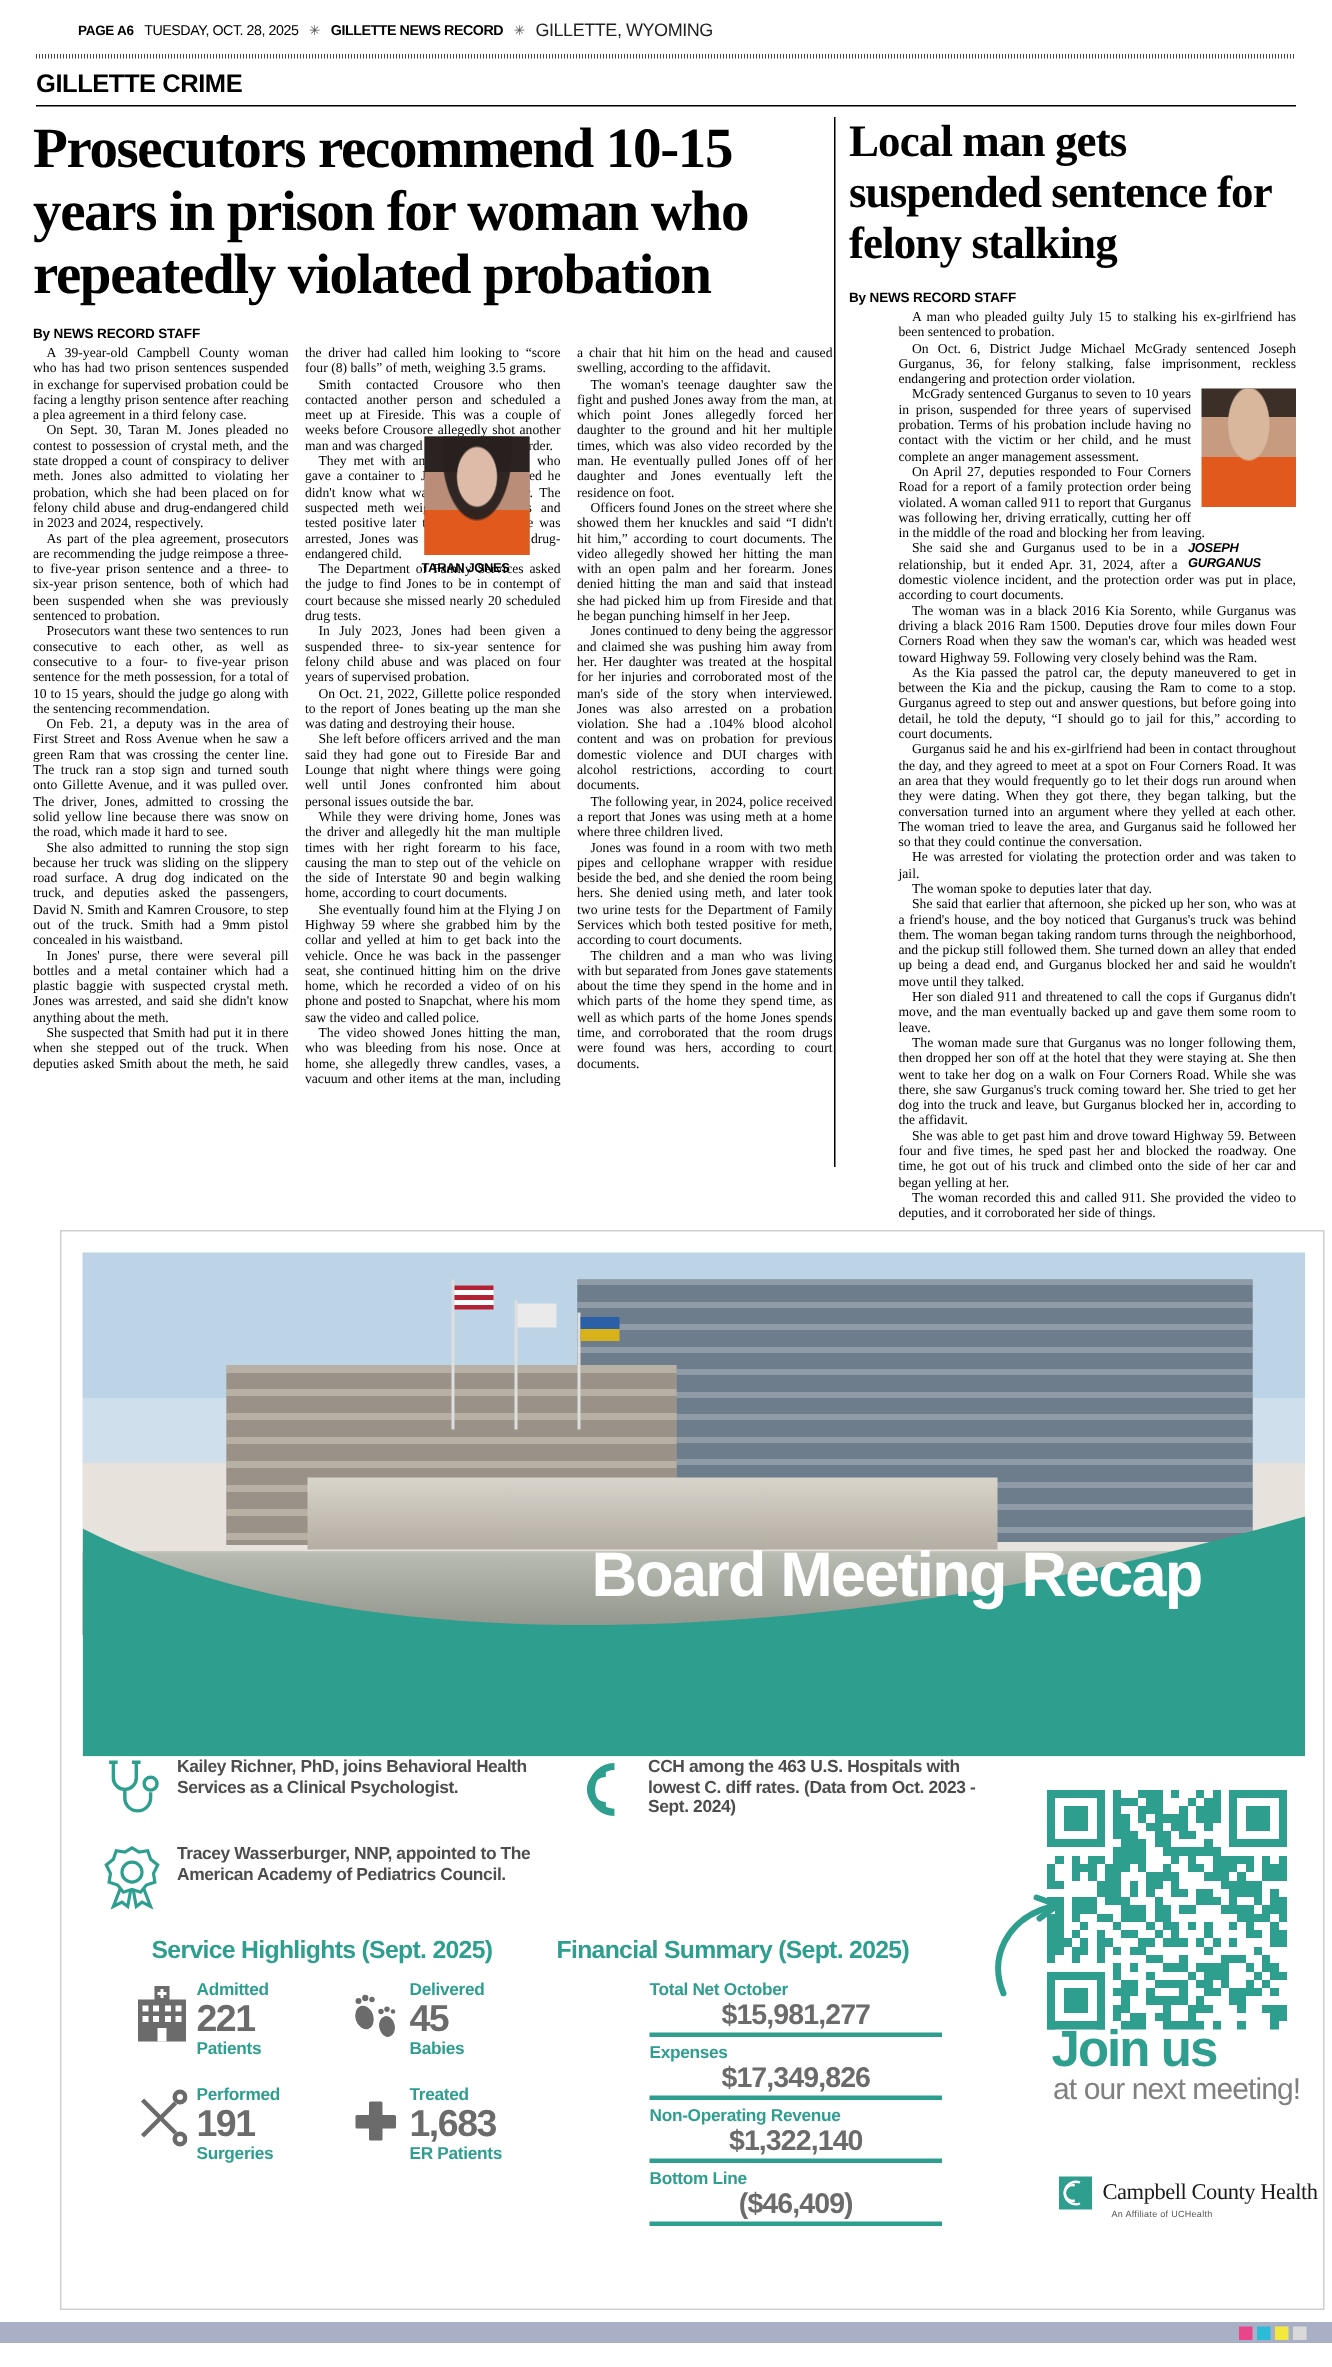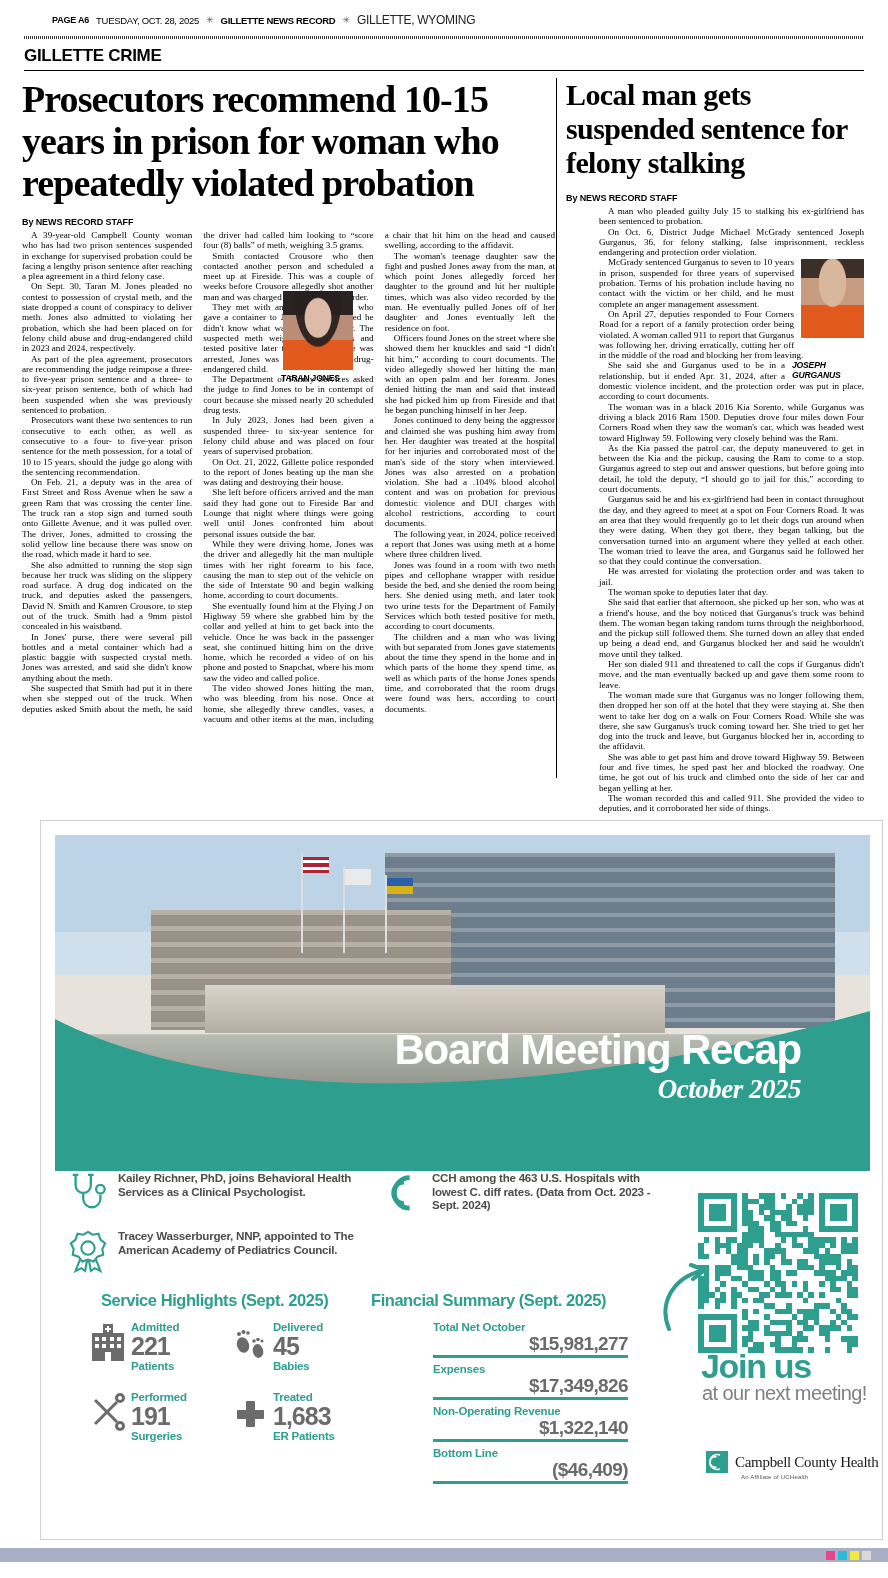--- a/index.html
+++ b/index.html
@@ -200,21 +200,21 @@
 
   .fin { position:absolute; left:392px; top:500px; width:195px; }
   .fin-item { margin-bottom:5px; }
   .fin-lab {
     font-family:"Liberation Sans", sans-serif; font-weight:bold;
     font-size:11.5px; color:#2e9e8f; letter-spacing:-0.2px;
   }
   .fin-val {
     font-family:"Liberation Sans", sans-serif; font-weight:bold;
     font-size:19px; color:#6b6b6b; letter-spacing:-0.6px;
-    text-align:right; line-height:21px;
+    text-align:center; line-height:21px;
     border-bottom:3px solid #2e9e8f; padding-bottom:1px;
   }
 
   .qr {
     position:absolute; left:657px; top:372px; width:160px; height:160px;
   }
   .qr canvas, .qr svg { display:block; }
   .arrow-curve { position:absolute; left:620px; top:440px; width:50px; height:70px; color:#2e9e8f; }
   .joinus {
     position:absolute; left:660px; top:528px;
@@ -330,21 +330,20 @@
         <div class="pole" style="left:52px; height:86px;"></div>
         <div class="flag" style="left:54px; top:16px; background:#eaeaea;"></div>
         <div class="pole" style="left:94px; height:78px;"></div>
         <div class="flag" style="left:96px; top:25px; background:linear-gradient(#2b5fa8 0 50%,#d8b21a 50% 100%);"></div>
       </div>
       <div class="ground"></div>
     </div>
 
     <div class="teal-wave"></div>
     <div class="ad-title">Board Meeting Recap</div>
-    <div class="ad-sub">October 2025</div>
 
     <div class="hl-head">Meeting Highlights</div>
 
     <div class="hi-grid" id="hiGrid">
         <div class="hi-row">
           <div class="hi-cell">
             <div class="hi-ico"><svg viewBox="0 0 44 46" fill="none" stroke="#2e9e8f" stroke-width="2.4">
                 <path d="M9 4v11a8 8 0 0 0 16 0V4"></path>
                 <path d="M6 4h6M22 4h6"></path>
                 <path d="M17 23v6a9 9 0 0 0 18 0v-4"></path>

